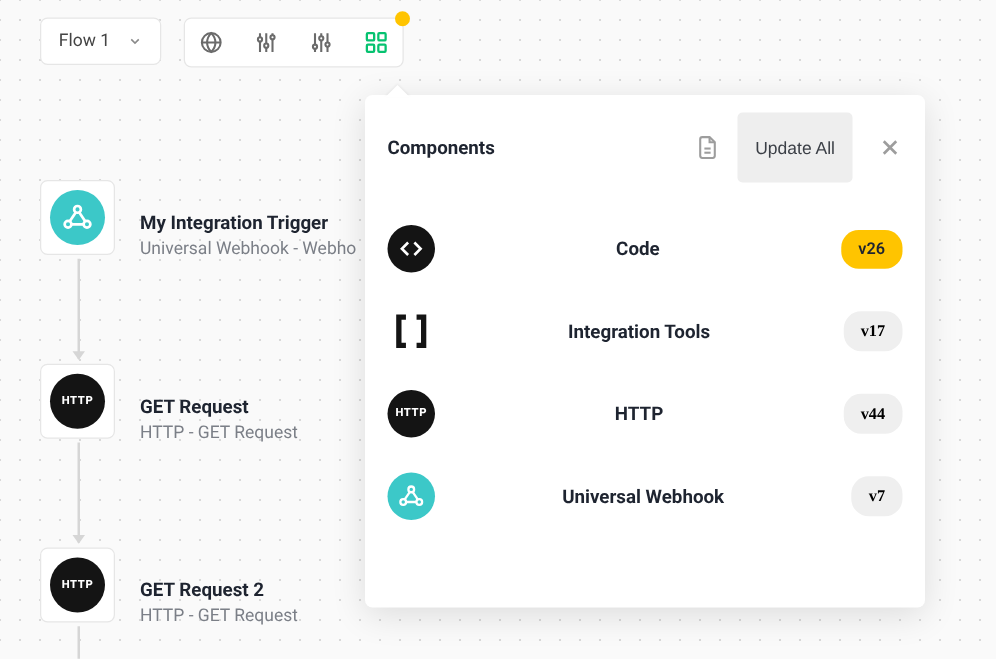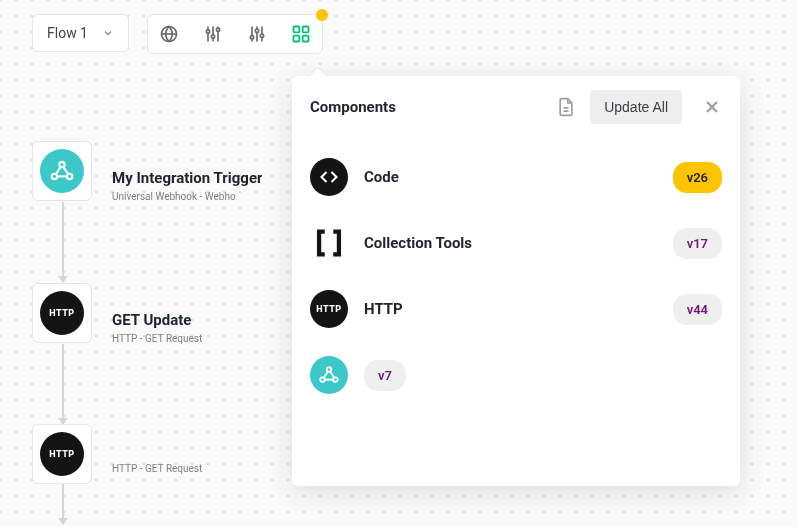--- a/index.html
+++ b/index.html
@@ -95,21 +95,21 @@
       text-overflow: ellipsis;
       margin-top: 29px;
     }
     .node-title {
       font-weight: 700;
       font-size: 15px;
       color: #1e2430;
       margin-bottom: 4px;
     }
     .node-sub {
-      font-size: 10px;
+      font-size: 14px;
       color: #7b7f87;
     }
     .connector {
       width: 2px;
       height: 80px;
       background: #d6d6d6;
       margin-left: 30px;
       position: relative;
     }
     .connector::after {
@@ -166,48 +166,48 @@
       font-weight: 700;
       font-size: 15px;
       color: #1e2430;
       flex: 1;
     }
     .doc-icon { width: 20px; height: 20px; color: #9d9d9d; cursor: pointer; margin-right: 4px; }
     .update-all-btn {
       background: #eeeeee;
       border: none;
       border-radius: 4px;
-      padding: 9px 14px;
+      padding: 20px 14px;
       font-size: 14px;
       color: #3b3f46;
       cursor: pointer;
     }
     .close-btn { width: 20px; height: 20px; color: #9d9d9d; cursor: pointer; margin-left: 10px; }
 
-    .component-list { padding: 6px 18px; }
+    .component-list { padding: 6px 18px; text-align: center; }
     .component-row {
       display: flex;
       align-items: center;
       padding: 14px 0;
       gap: 16px;
     }
     .component-name {
       flex: 1;
       font-weight: 700;
       font-size: 15px;
       color: #1e2430;
     }
     .version-badge {
       border-radius: 14px;
       padding: 8px 14px;
       font-size: 13px;
       font-weight: 600;
     }
     .version-badge.highlight { background: #ffc400; color: #1e2430; }
-    .version-badge.muted { background: #efefef; color: #701a75; }
+    .version-badge.muted { background: #efefef; color: #000000; font-family: Liberation Serif, serif; }
 
     .brackets-icon {
       width: 38px; height: 38px;
       display: flex; align-items: center; justify-content: center;
       color: #141414; font-weight: 800; font-size: 22px;
     }
 
     svg { display: block; }
   </style>
 </head>
@@ -284,33 +284,34 @@
   </div>
   <div class="connector"></div>
 
   <div class="flow-node">
     <div class="node-icon-box">
       <div class="circle-icon black">
           <span class="http-text">HTTP</span>
         </div>
     </div>
     <div class="node-text">
-      <div class="node-title">GET Update</div>
+      <div class="node-title">GET Request</div>
       <div class="node-sub">HTTP - GET Request</div>
     </div>
   </div>
   <div class="connector"></div>
 
   <div class="flow-node">
     <div class="node-icon-box">
       <div class="circle-icon black">
           <span class="http-text">HTTP</span>
         </div>
     </div>
     <div class="node-text">
+      <div class="node-title">GET Request 2</div>
       <div class="node-sub">HTTP - GET Request</div>
     </div>
   </div>
   <div class="connector" style="height:40px"></div>
 </div>
 
 <div class="panel-arrow"></div>
 <div class="components-panel">
   <div class="panel-header">
     <div class="panel-title">Components</div>
@@ -344,21 +345,21 @@
       <div class="version-badge highlight">v26</div>
     </div>
 
     <div class="component-row">
       <div class="brackets-icon">
         <svg width="34" height="34" viewBox="0 0 24 24" fill="none" stroke="#141414" stroke-width="3">
             <path d="M9 4 H5 V20 H9"></path>
             <path d="M15 4 H19 V20 H15"></path>
           </svg>
       </div>
-      <div class="component-name">Collection Tools</div>
+      <div class="component-name">Integration Tools</div>
       <div class="version-badge muted">v17</div>
     </div>
 
     <div class="component-row">
       <div class="circle-icon sm black">
           <span class="http-text">HTTP</span>
         </div>
       <div class="component-name">HTTP</div>
       <div class="version-badge muted">v44</div>
     </div>
@@ -367,16 +368,17 @@
       <div class="circle-icon sm teal">
         <svg width="22" height="22" viewBox="0 0 24 24" fill="none" stroke="#fff" stroke-width="2">
             <circle cx="12" cy="6" r="2.5"></circle>
             <circle cx="5" cy="17" r="2.5"></circle>
             <circle cx="19" cy="17" r="2.5"></circle>
             <path d="M10.8 8.2 L6.2 15"></path>
             <path d="M13.2 8.2 L17.8 15"></path>
             <path d="M7.5 17 L16.5 17"></path>
           </svg>
       </div>
+      <div class="component-name">Universal Webhook</div>
       <div class="version-badge muted">v7</div>
     </div>
   </div>
 </div>
 
 </body></html>

